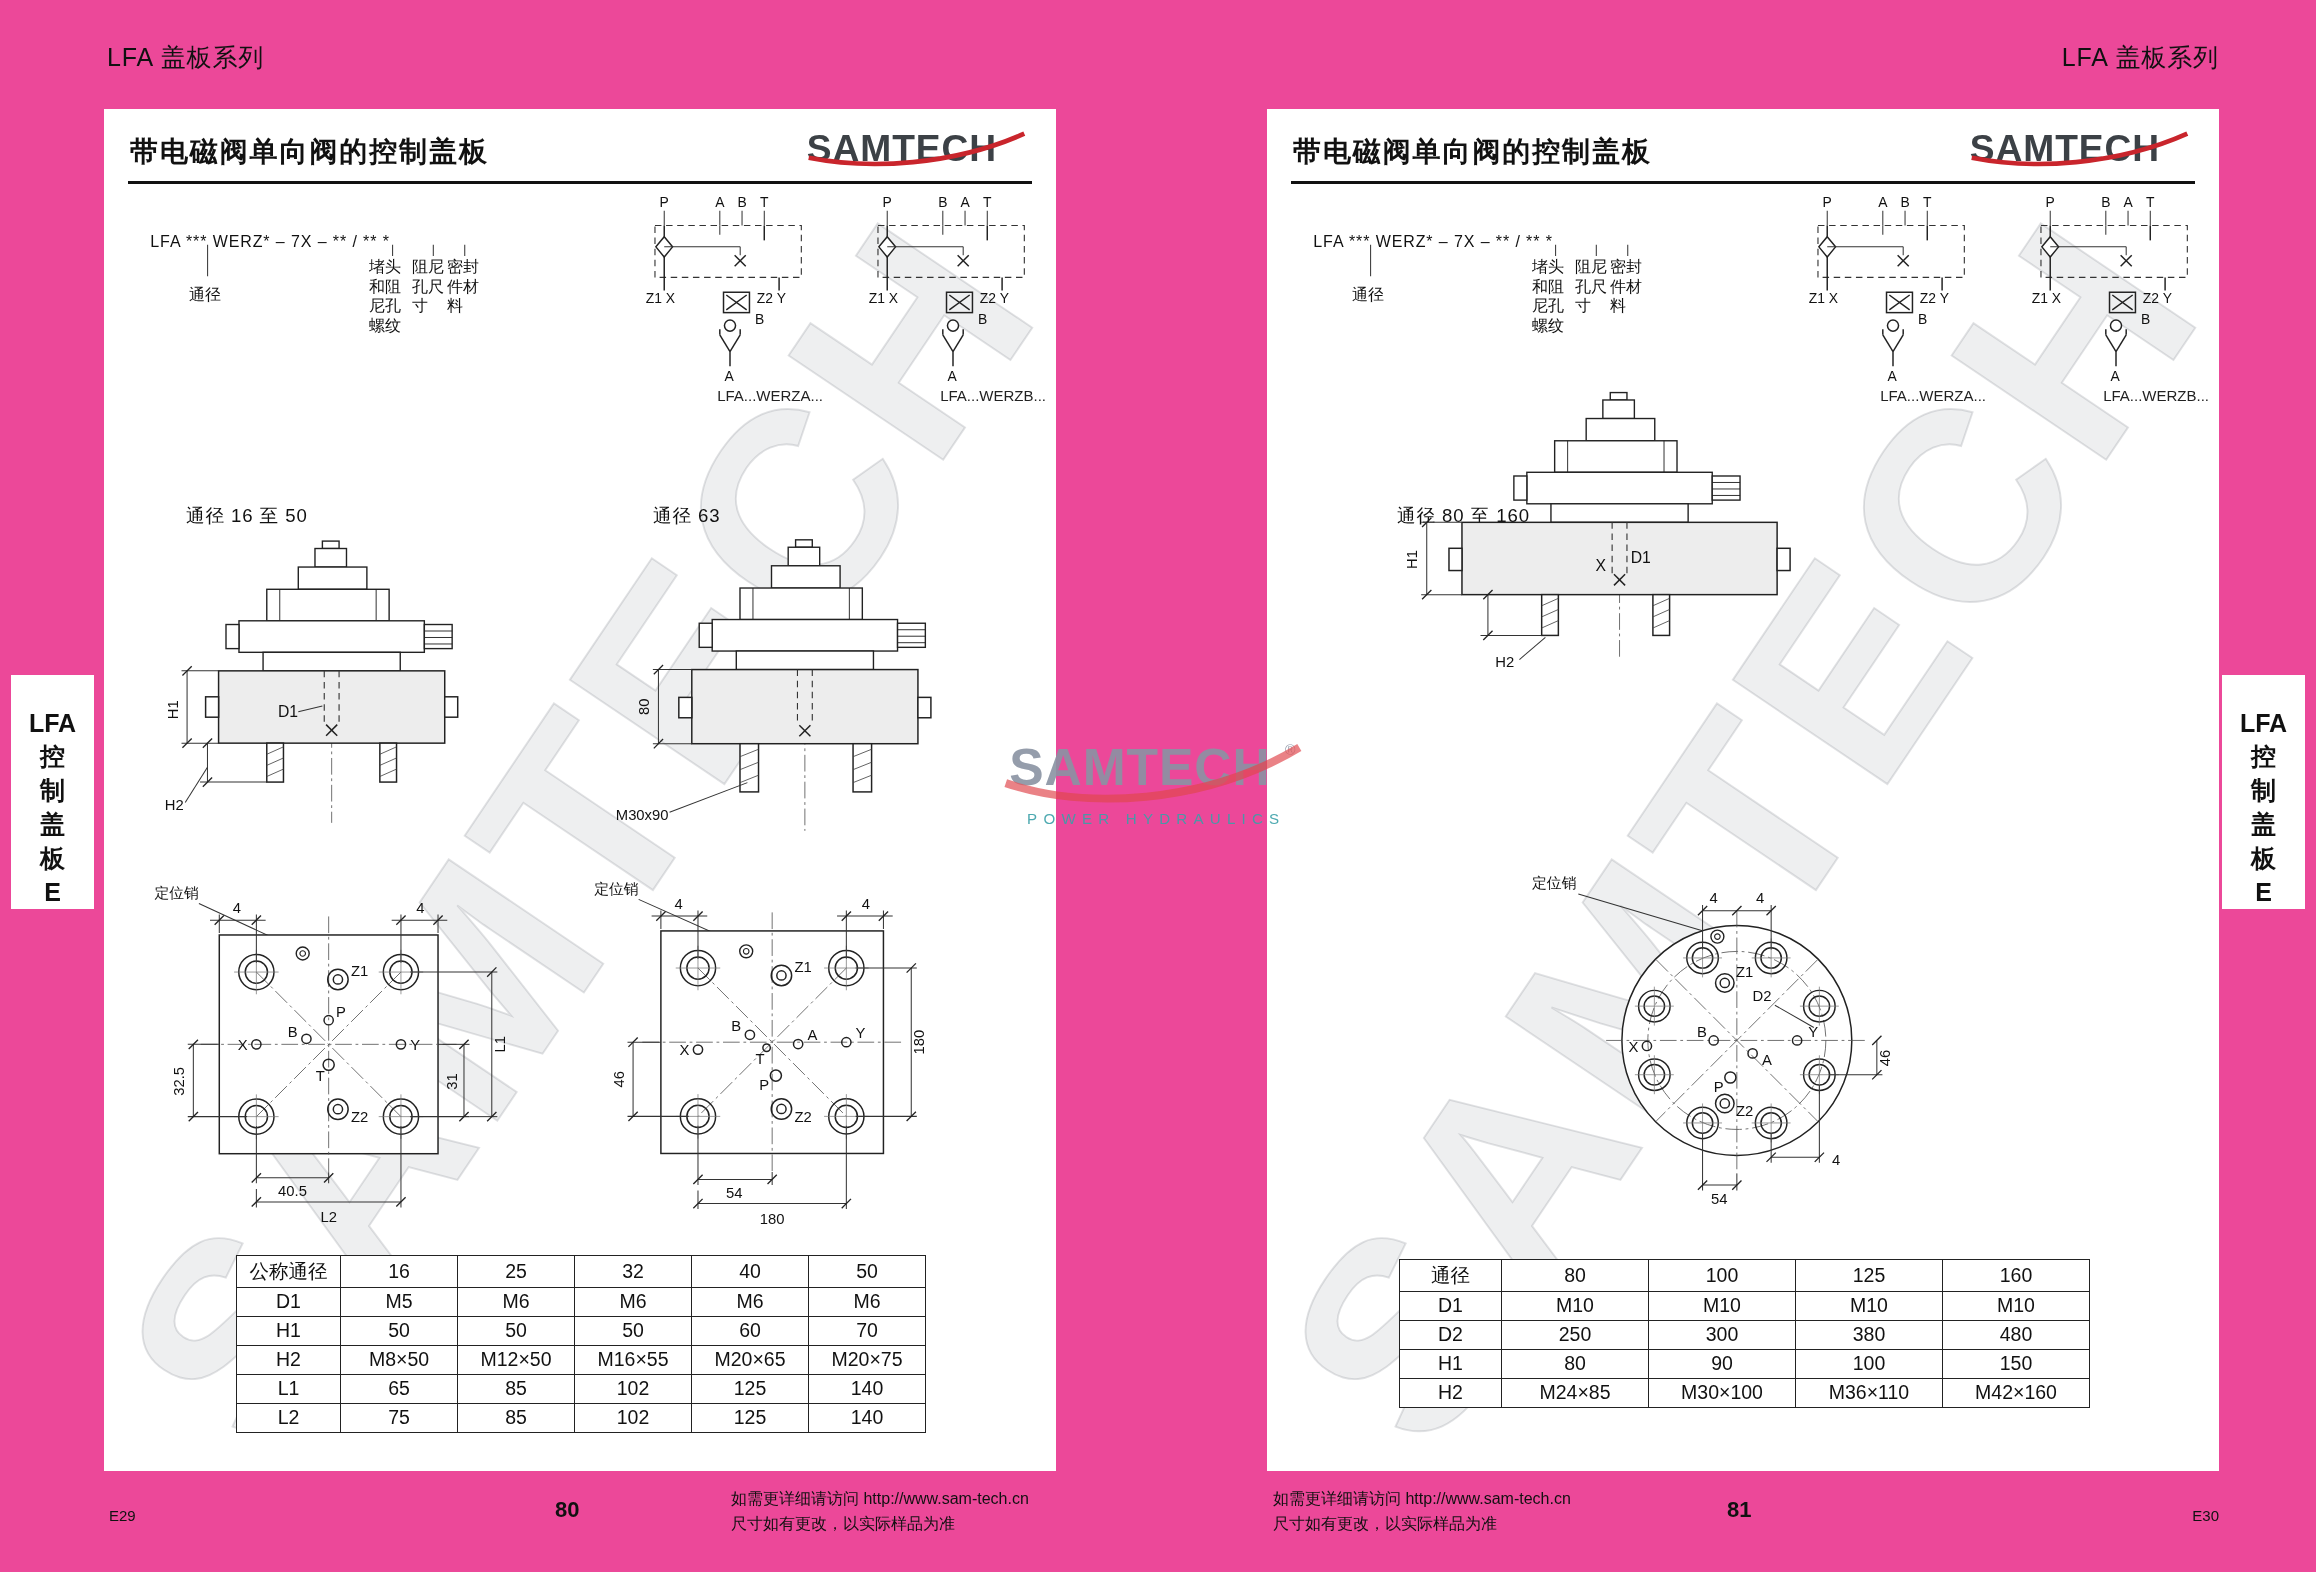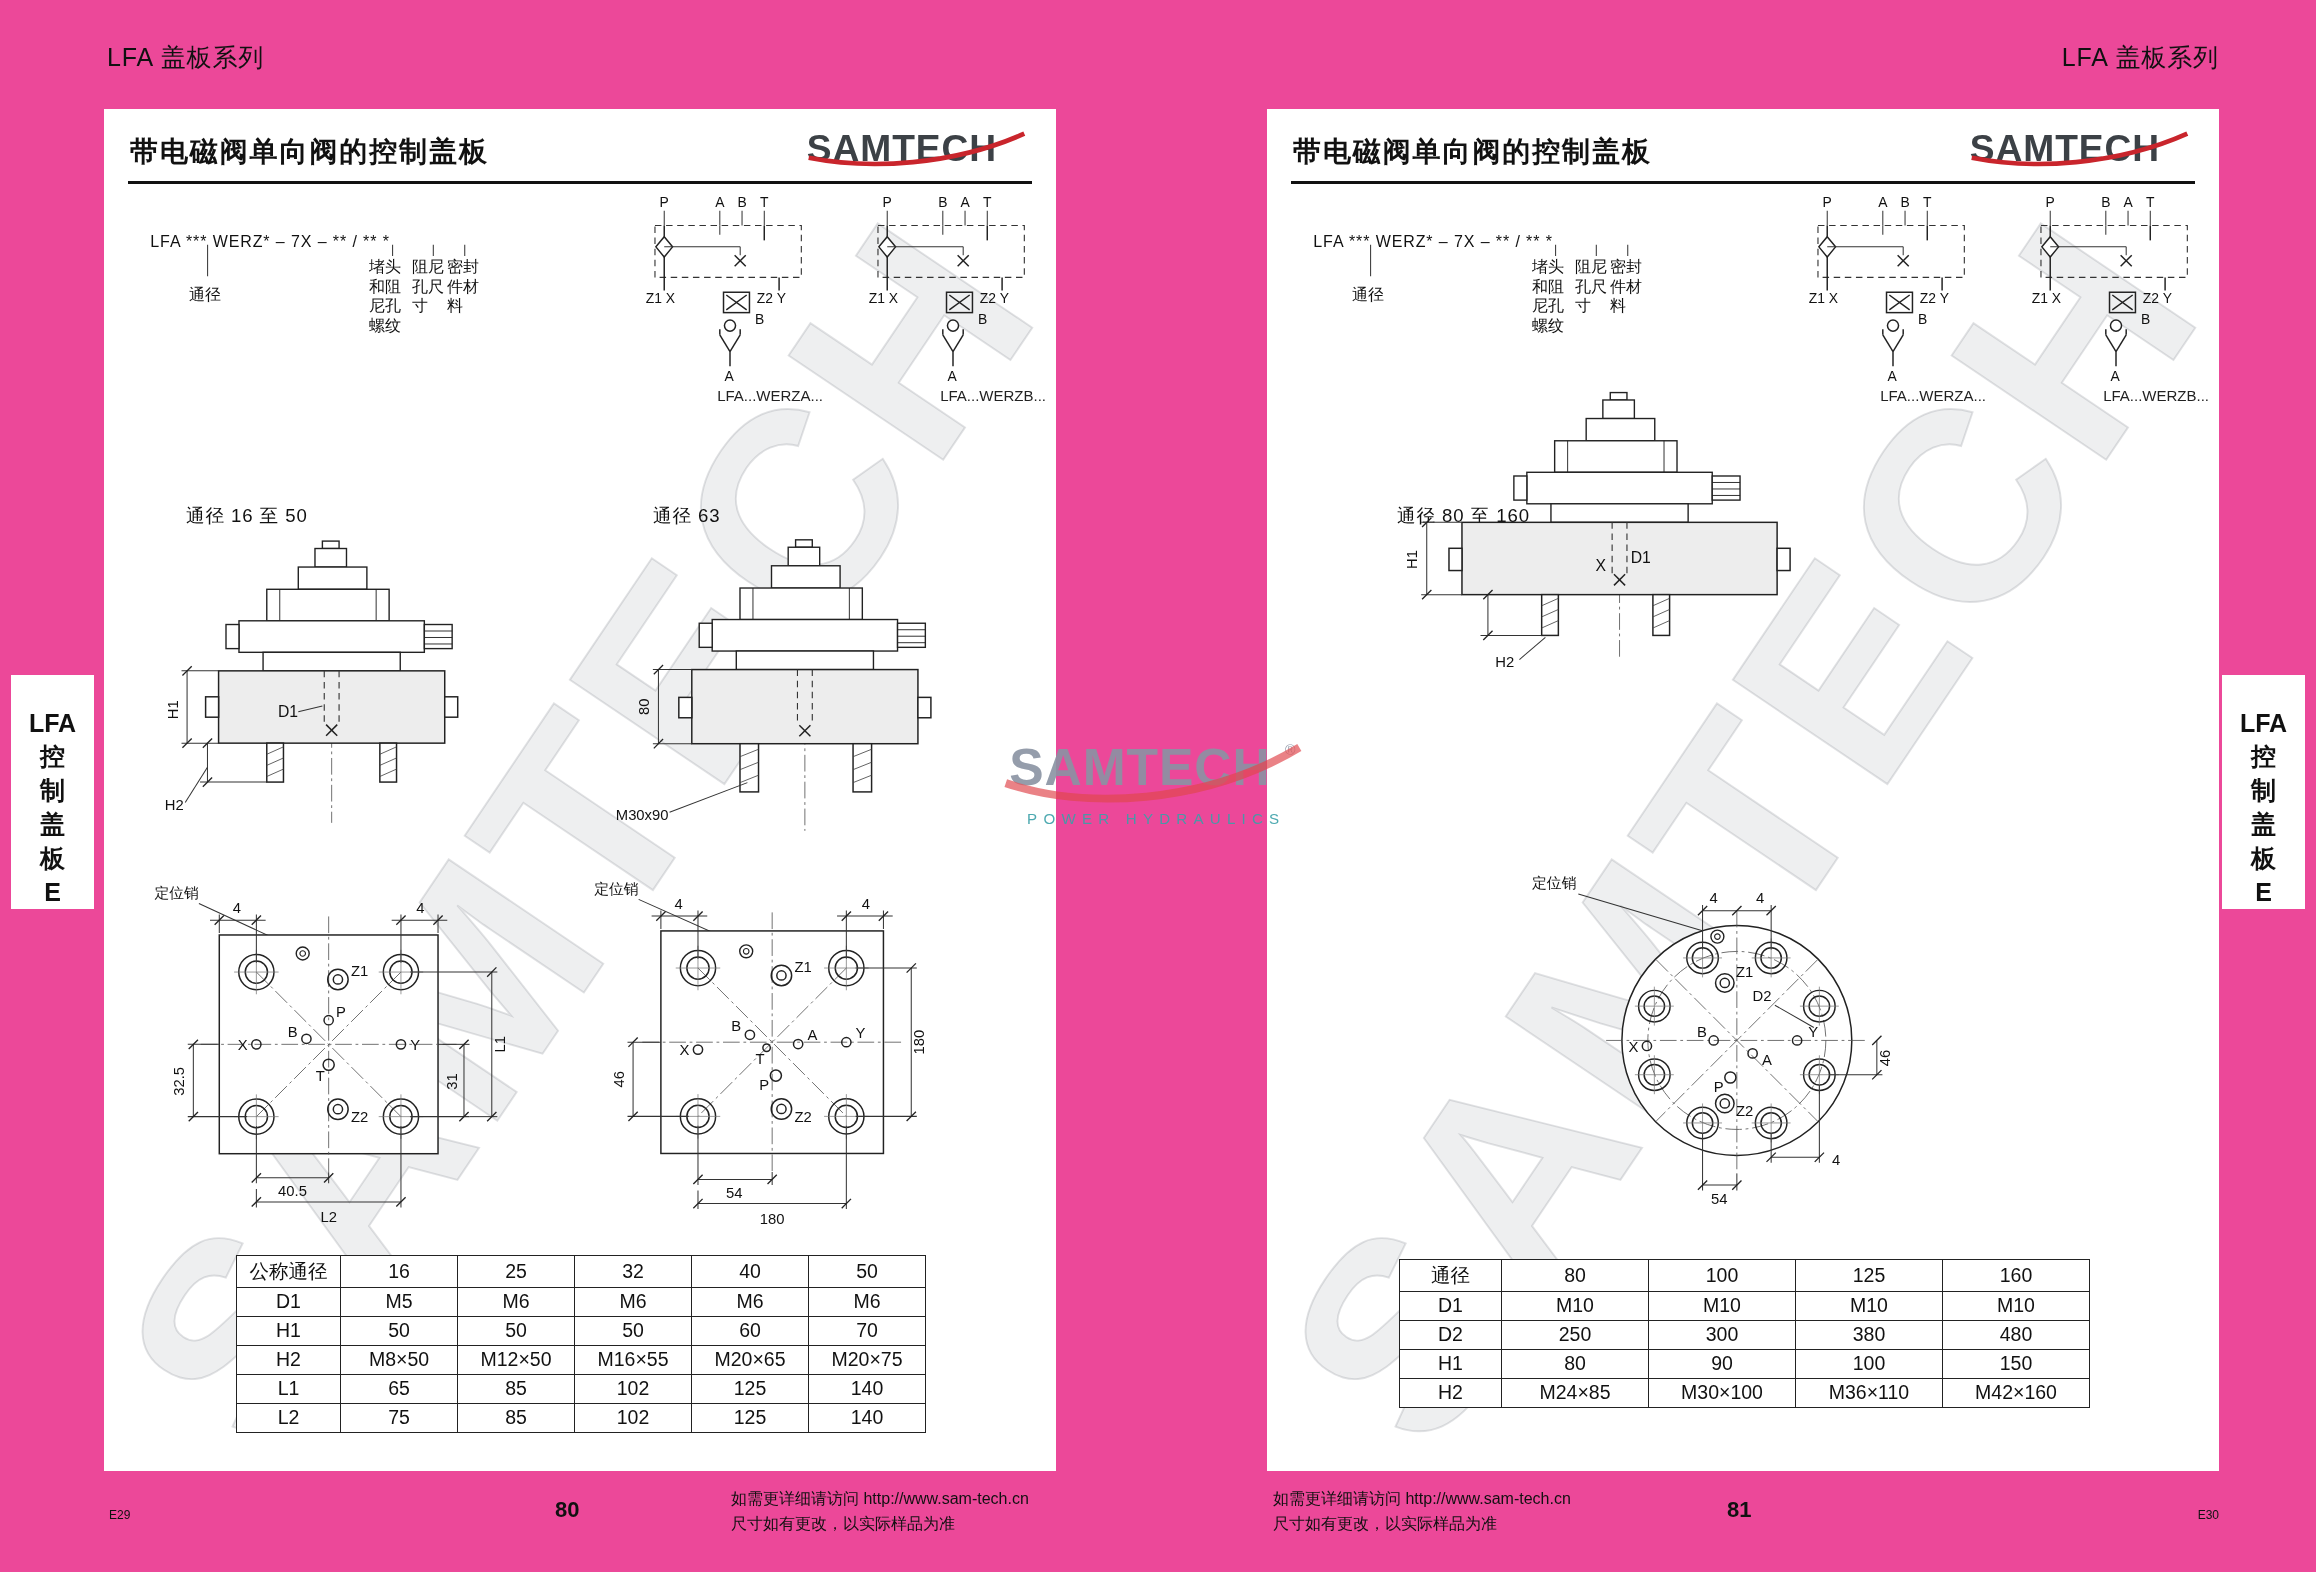--- a/index.html
+++ b/index.html
@@ -37,21 +37,21 @@
   .spec td{border:1.5px solid #222;text-align:center;font-size:19.5px;height:29px;padding:1.9px 5.6px}
   .pleft .spec{left:132px;top:1146px}
   .pleft .spec td{width:117px}.pleft .spec td:first-child{width:104px}
   .pright .spec{left:132px;top:1150px}
   .pright .spec td{width:147px}.pright .spec td:first-child{width:102px}
   .tab{position:absolute;top:675px;width:83px;height:234px;background:#fff;display:flex;
        flex-direction:column;align-items:center;justify-content:flex-end;gap:0.9px;
        font-weight:bold;font-size:25px;line-height:33px}
   .fnote{position:absolute;font-size:16px;line-height:25px}
   .pgnum{font-size:22px;font-weight:bold}
-  .pgcode{font-size:12px}
+  .pgcode{font-size:15px}
   .center-logo{position:absolute;left:1004px;top:731px;opacity:.9}
   .cw{font-size:58px;font-weight:bold;fill:#8a93a3;letter-spacing:1px}
   .cwr{font-size:16px;fill:#8a93a3}
   .cws{font-size:17px;fill:#3aa0a8;letter-spacing:7px}
 </style>
 </head>
 <body>
 
 <div class="stage">
 

